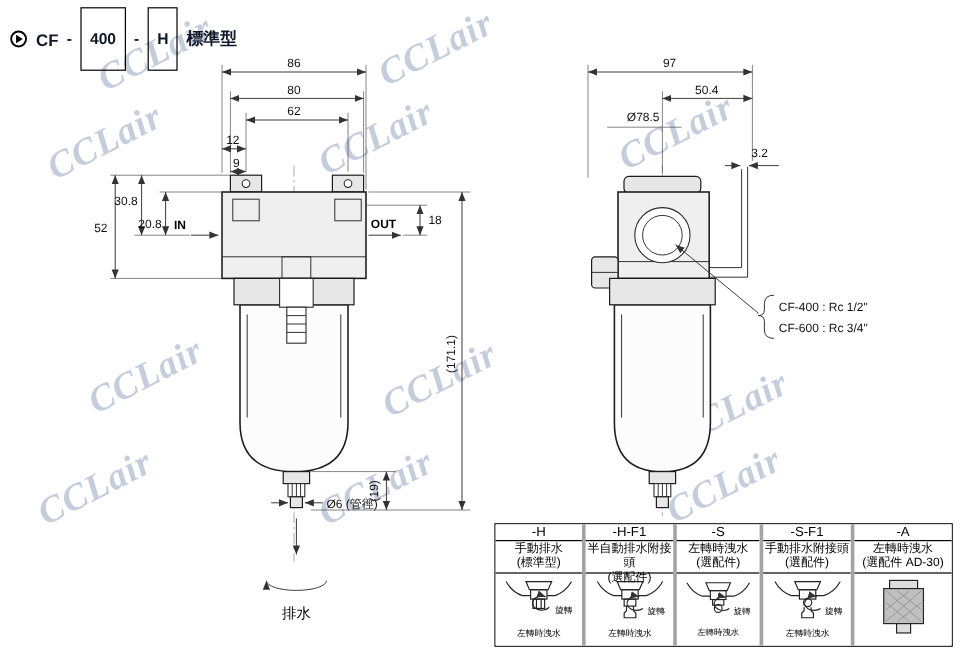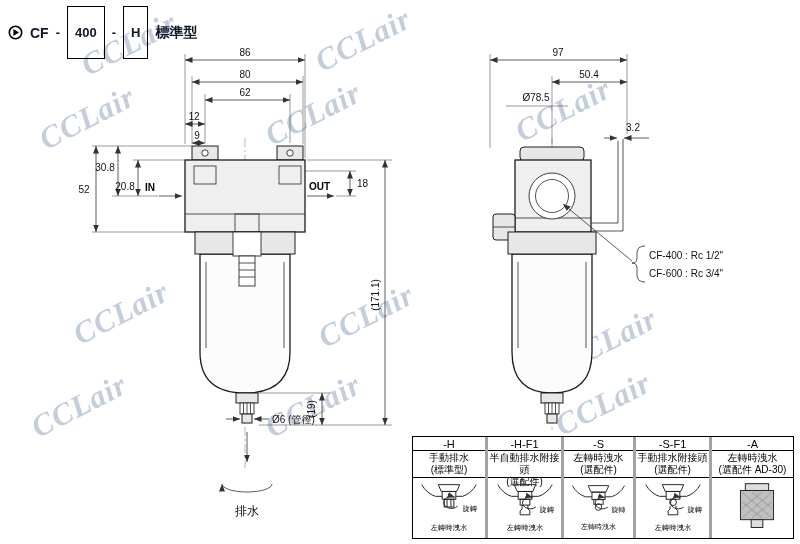--- a/index.html
+++ b/index.html
@@ -37,21 +37,21 @@
   
   .opt-table{position:absolute;left:412px;top:436px;display:flex;
     border:1.6px solid #000;background:#fff;z-index:2}
   .opt-col{display:flex;flex-direction:column;border-left:3px solid #a3a3a3;background:#fff}
   .opt-col:first-child{border-left:none}
   .w72{width:72px}.w76{width:76px}.w84{width:84px}
   .opt-code{height:14px;line-height:14px;text-align:center;font-size:11px;
     border-bottom:1px solid #000;color:#000}
   .opt-name{height:27px;text-align:center;font-size:10px;line-height:12px;
     border-bottom:1px solid #000;padding-top:1px;color:#000}
-  .opt-draw{height:60px;display:flex;align-items:center;justify-content:flex-end}
+  .opt-draw{height:60px;display:flex;align-items:center;justify-content:center}
   .mini path,.mini rect,.mini line,.mini circle{fill:none;stroke:#222;stroke-width:1}
   .mini .mesh line{stroke:#777;stroke-width:.5}
   .mtext{font-size:7.5px;fill:#000}
 </style>
 </head>
 <body>
 
 <div class="page">
 
   <div>

